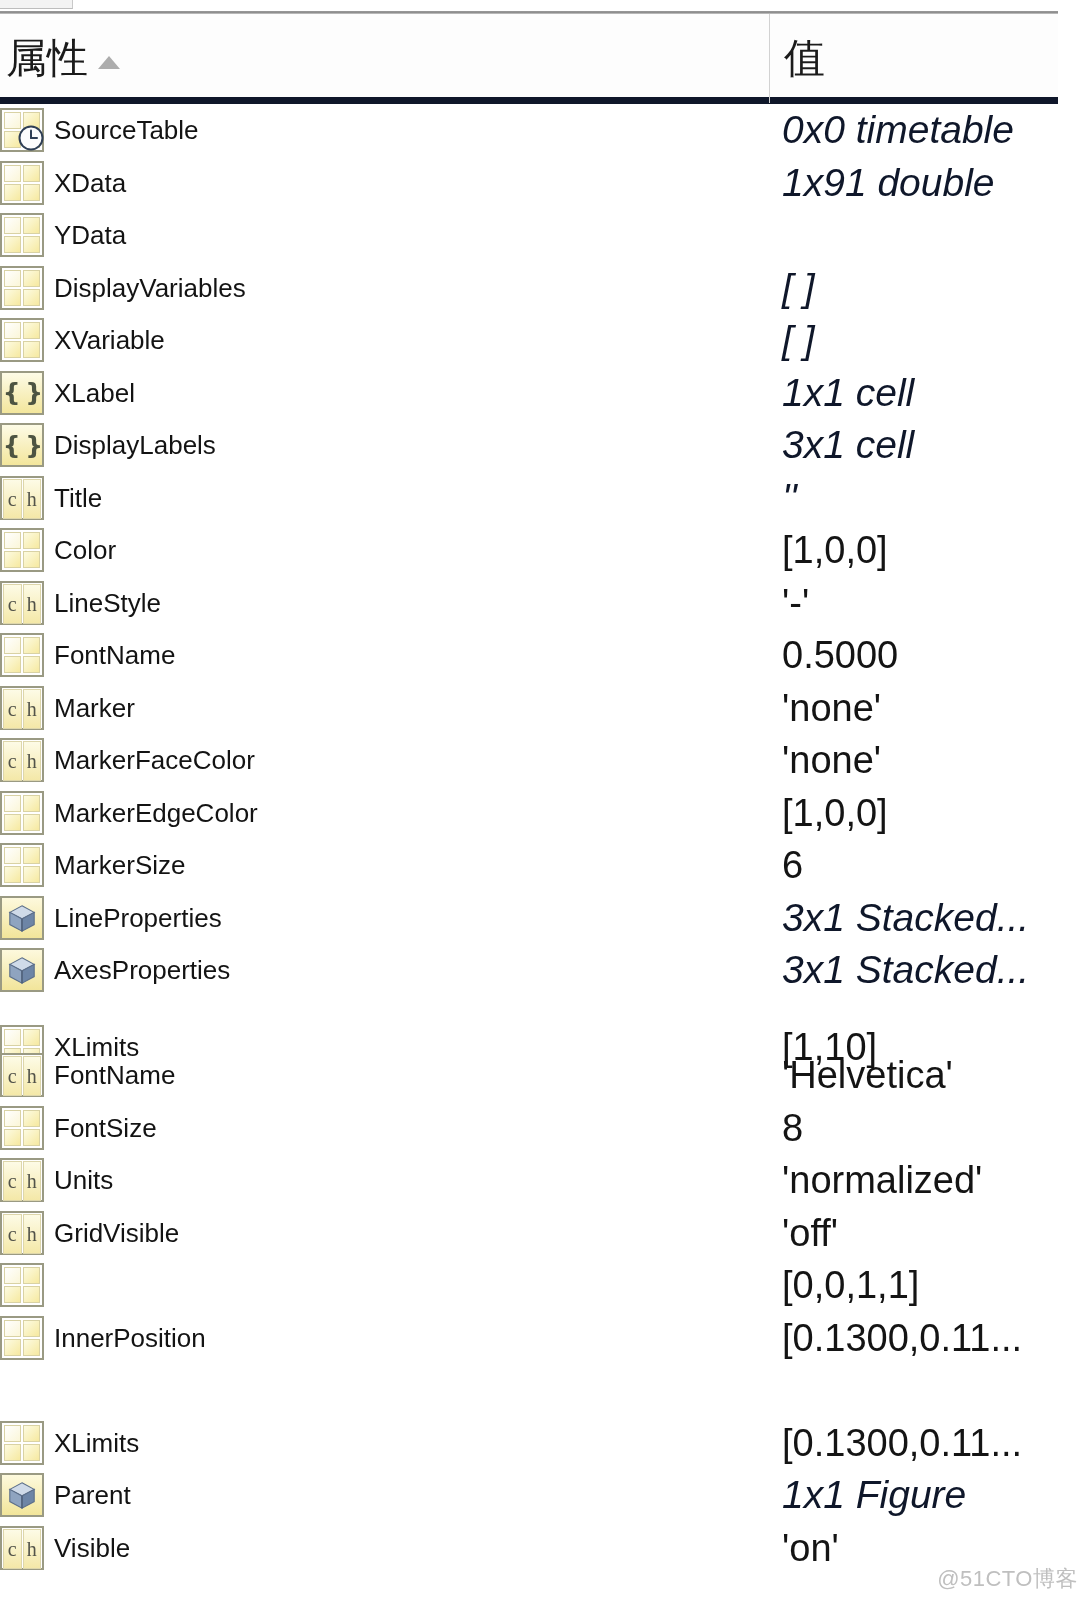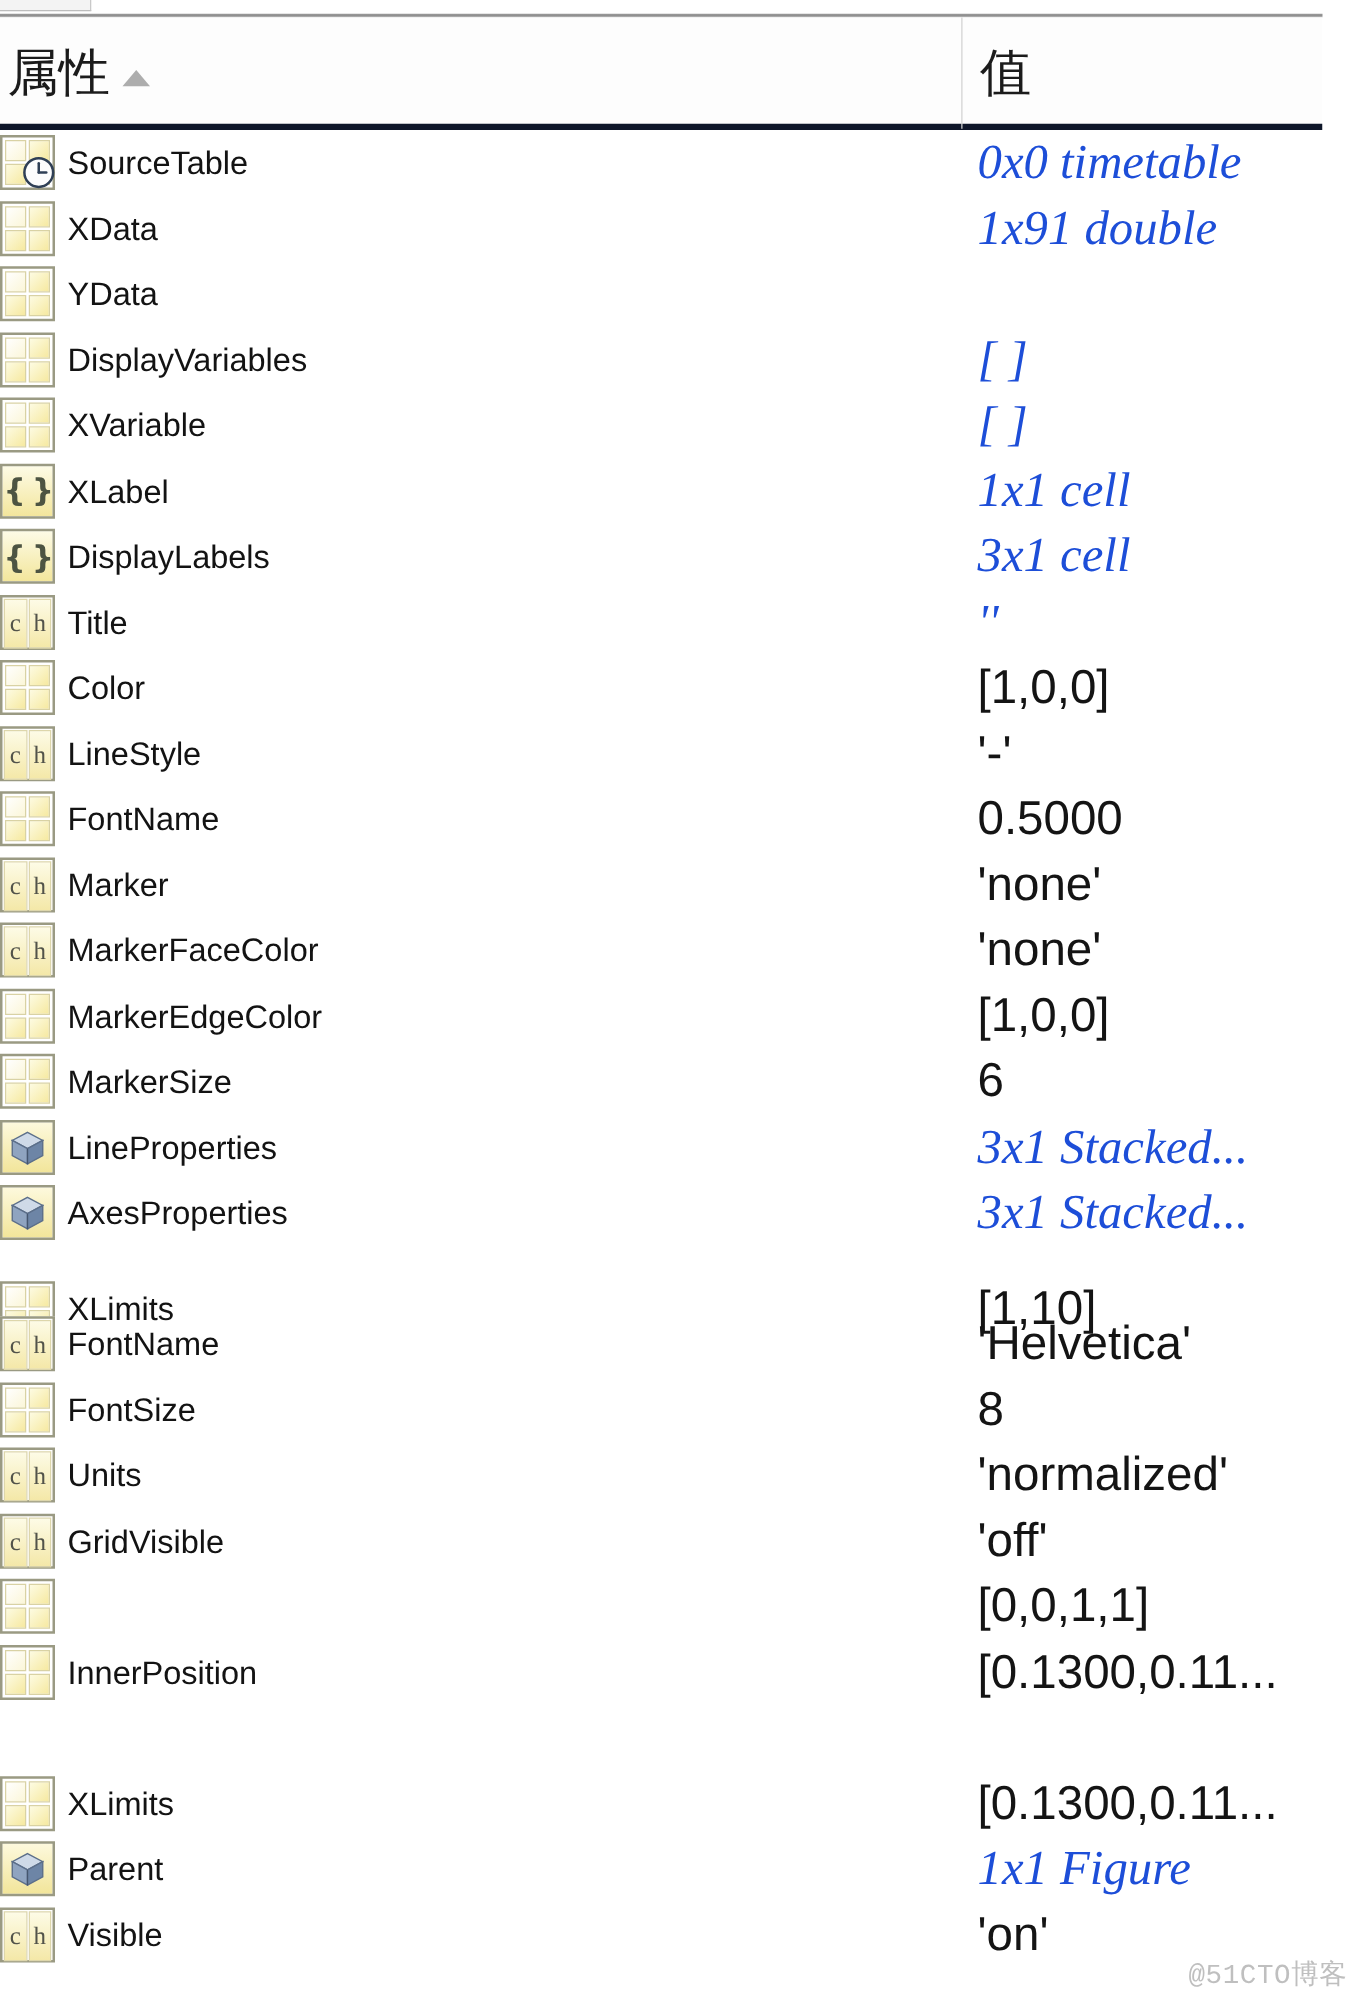--- a/index.html
+++ b/index.html
@@ -48,21 +48,21 @@
     background: linear-gradient(to bottom, #9a9a9a 0%, #8e8e8e 55%, #cfcfcf 100%);
   }
 
   
   .header {
     position: absolute;
     left: 0; top: 14px;
     width: 1058px;
     height: 90px;
     background: #fdfdfd;
-    border-bottom: 5px solid #0f172a;
+    border-bottom: 7px solid #0f172a;
     box-sizing: border-box;
   }
   .hdr-col-prop {
     position: absolute;
     left: 0; top: 0;
     width: 770px;
     height: 89px;
     box-sizing: border-box;
     border-right: 1px solid #d2d2d2;
     display: flex;
@@ -132,24 +132,23 @@
     left: 782px;
     top: 0;
     height: 52.5px;
     line-height: 52.5px;
     font-size: 38px;
     color: #141414;
     white-space: nowrap;
     font-family: "Liberation Sans", "DejaVu Sans", sans-serif;
   }
   .val.link {
-    color: #1d4ed8;
+    color: #0f172a;
     font-style: italic;
     font-size: 39px;
-    font-family: Liberation Serif, serif;
   }
 
   
   .ic {
     position: relative;
     width: 44px;
     height: 44px;
     margin-top: 3px;
     box-sizing: border-box;
   }
@@ -227,21 +226,21 @@
     height: 28px;
   }
 
   
   .watermark {
     position: absolute;
     right: 2px;
     bottom: 6px;
     font-size: 22px;
     color: #bfbfbf;
-    font-family: Liberation Mono, monospace;
+    font-family: Liberation Sans, sans-serif;
     letter-spacing: 0.5px;
     white-space: nowrap;
     overflow: hidden;
   }
 
   
   .right-gutter {
     position: absolute;
     left: 1058px; top: 0;
     width: 22px; height: 1600px;

